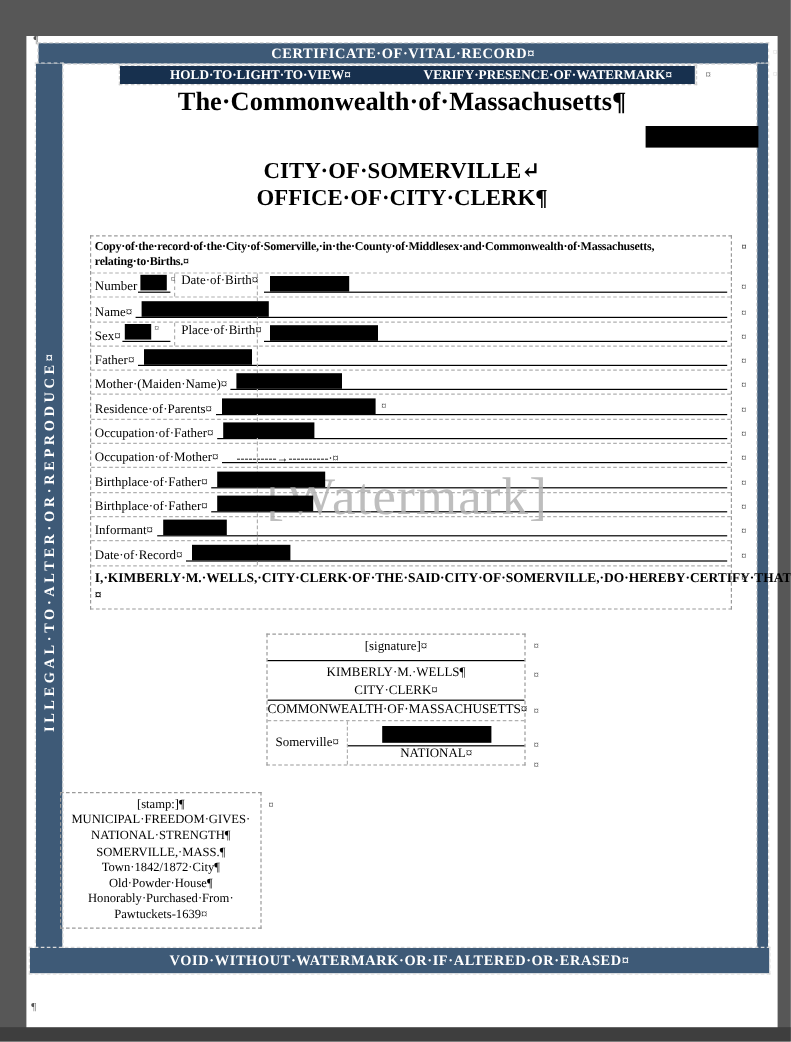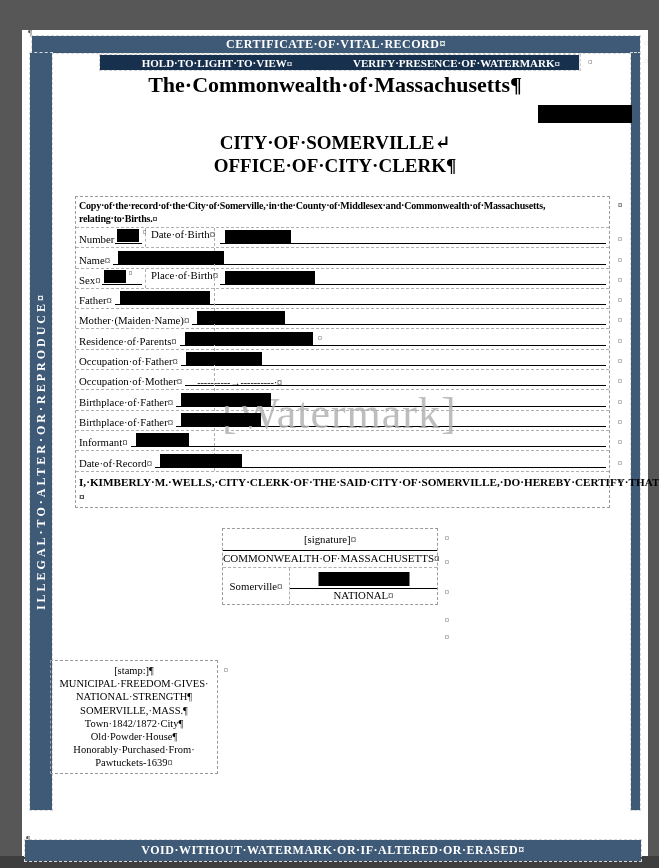--- a/index.html
+++ b/index.html
@@ -18,21 +18,21 @@
   }
 
   
   .frame{background:#3e5a77;outline:1px dashed #d9d9d9;position:absolute;}
   .frame-top{left:10px;top:6px;width:608px;height:17px;
     color:#fff;font-weight:bold;font-size:12px;letter-spacing:.5px;
     display:flex;align-items:center;justify-content:center;}
   .frame-left{left:8px;top:23px;width:22px;height:757px;
     display:flex;align-items:center;justify-content:center;}
   .frame-right{left:609px;top:23px;width:9px;height:757px;}
-  .frame-bottom{left:3px;top:810px;width:616px;height:21px;
+  .frame-bottom{left:3px;top:760px;width:616px;height:21px;
     color:#fff;font-weight:bold;font-size:12px;letter-spacing:.5px;
     display:flex;align-items:center;justify-content:center;}
   .vtext{
     writing-mode:vertical-rl;transform:rotate(180deg);
     color:#fff;font-weight:bold;font-size:12px;letter-spacing:3px;
     white-space:nowrap;padding-bottom:40px;
   }
 
   
   .navy-bar{position:absolute;left:78px;top:25px;width:480px;height:15px;
@@ -262,20 +262,24 @@
       <div class="cert-cell">
         <span>I,·KIMBERLY·M.·WELLS,·CITY·CLERK·OF·THE·SAID·CITY·OF·SOMERVILLE,·DO·HEREBY·CERTIFY·THAT·THE·ABOVE·IS·A·TRUE·EXTRACT·FROM·THE·RECORDS·OF·BIRTH,·OF·SAID·CITY,·WHICH·RECORDS·ARE·IN·THE·CUSTODY·OF·THE·CITY·CLERK.¤</span>
         <span class="cell-mark-right">¤</span>
       </div>
     </div>
 
     <div class="watermark">[Watermark]</div>
 
     <div class="sig-table">
       <div class="sig-r1">[signature]¤</div>
+      <div class="sig-r2">
+        <div>KIMBERLY·M.·WELLS¶</div>
+        <div>CITY·CLERK¤</div>
+      </div>
       <div class="sig-r3">COMMONWEALTH·OF·MASSACHUSETTS¤</div>
       <div class="sig-r4">
         <div class="sig-town">Somerville¤</div>
         <div class="sig-county-cell">
           <div class="sig-underline"></div>
           <div class="sig-redact redact-box" id="sig-redact" style="width: 91px;"></div>
           <div class="sig-county-label">NATIONAL¤</div>
         </div>
       </div>
       <span class="sig-mark sm1">¤</span>

